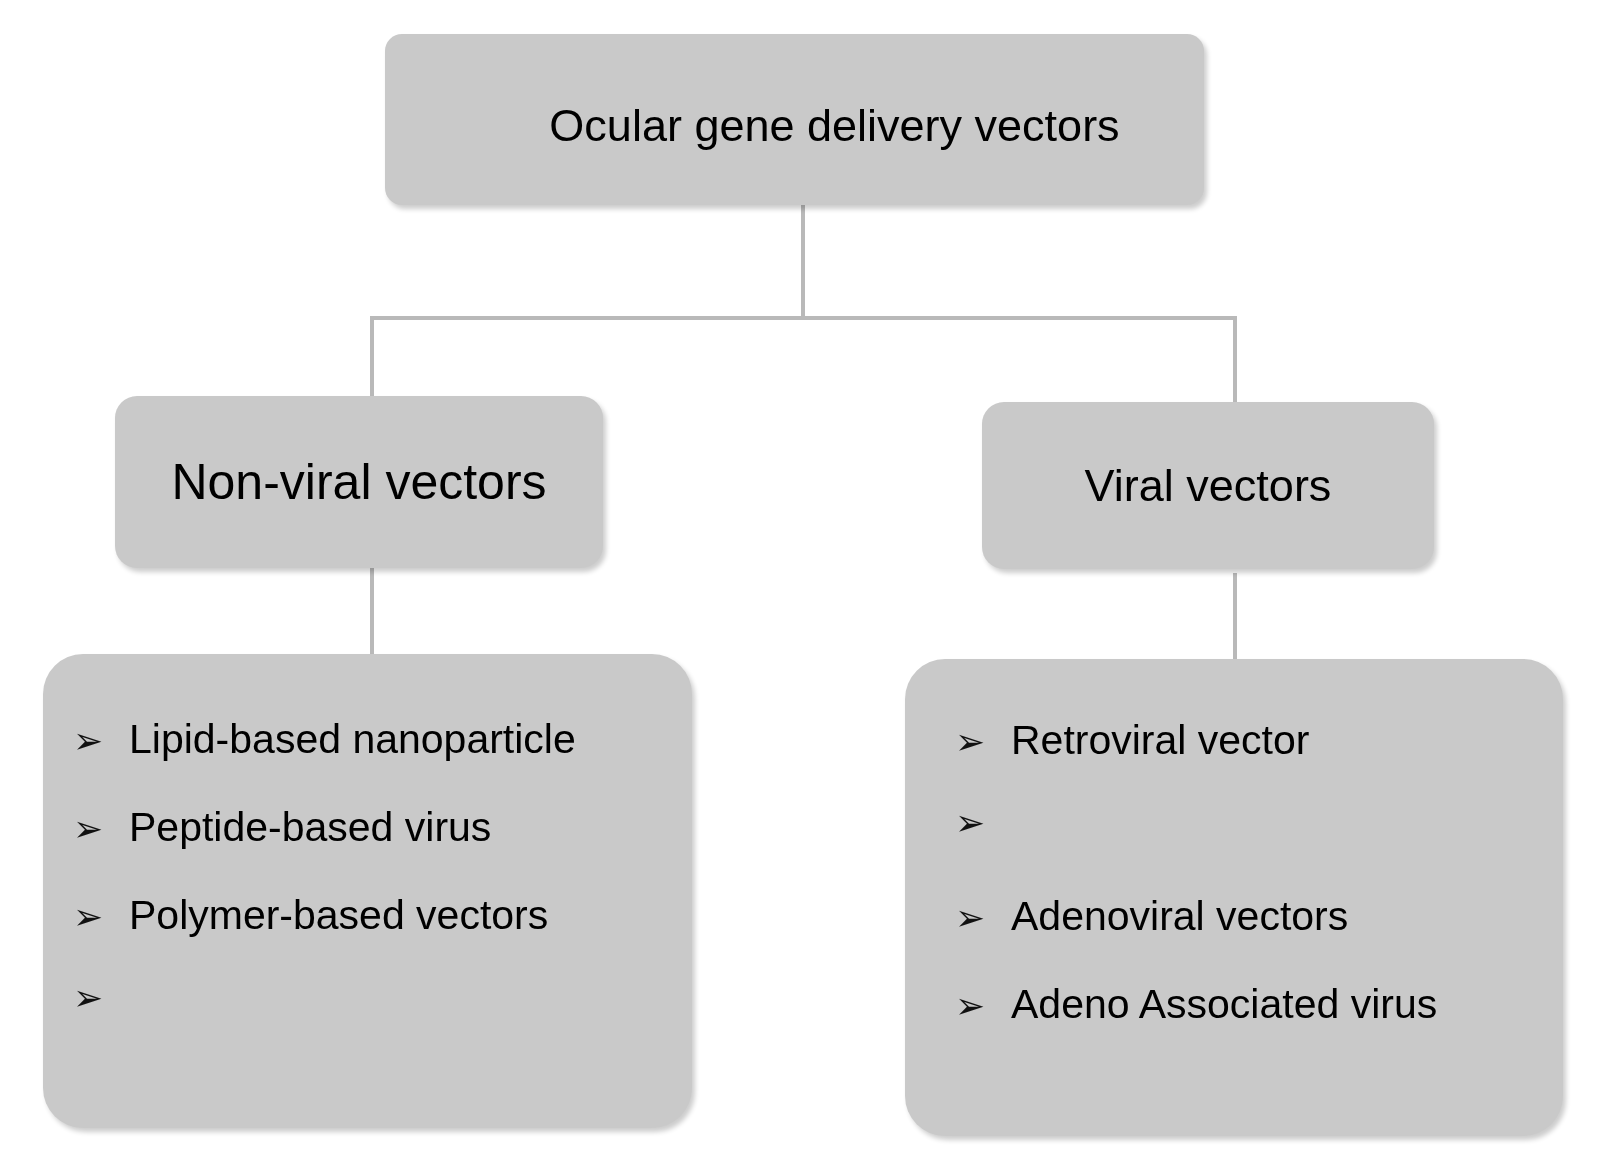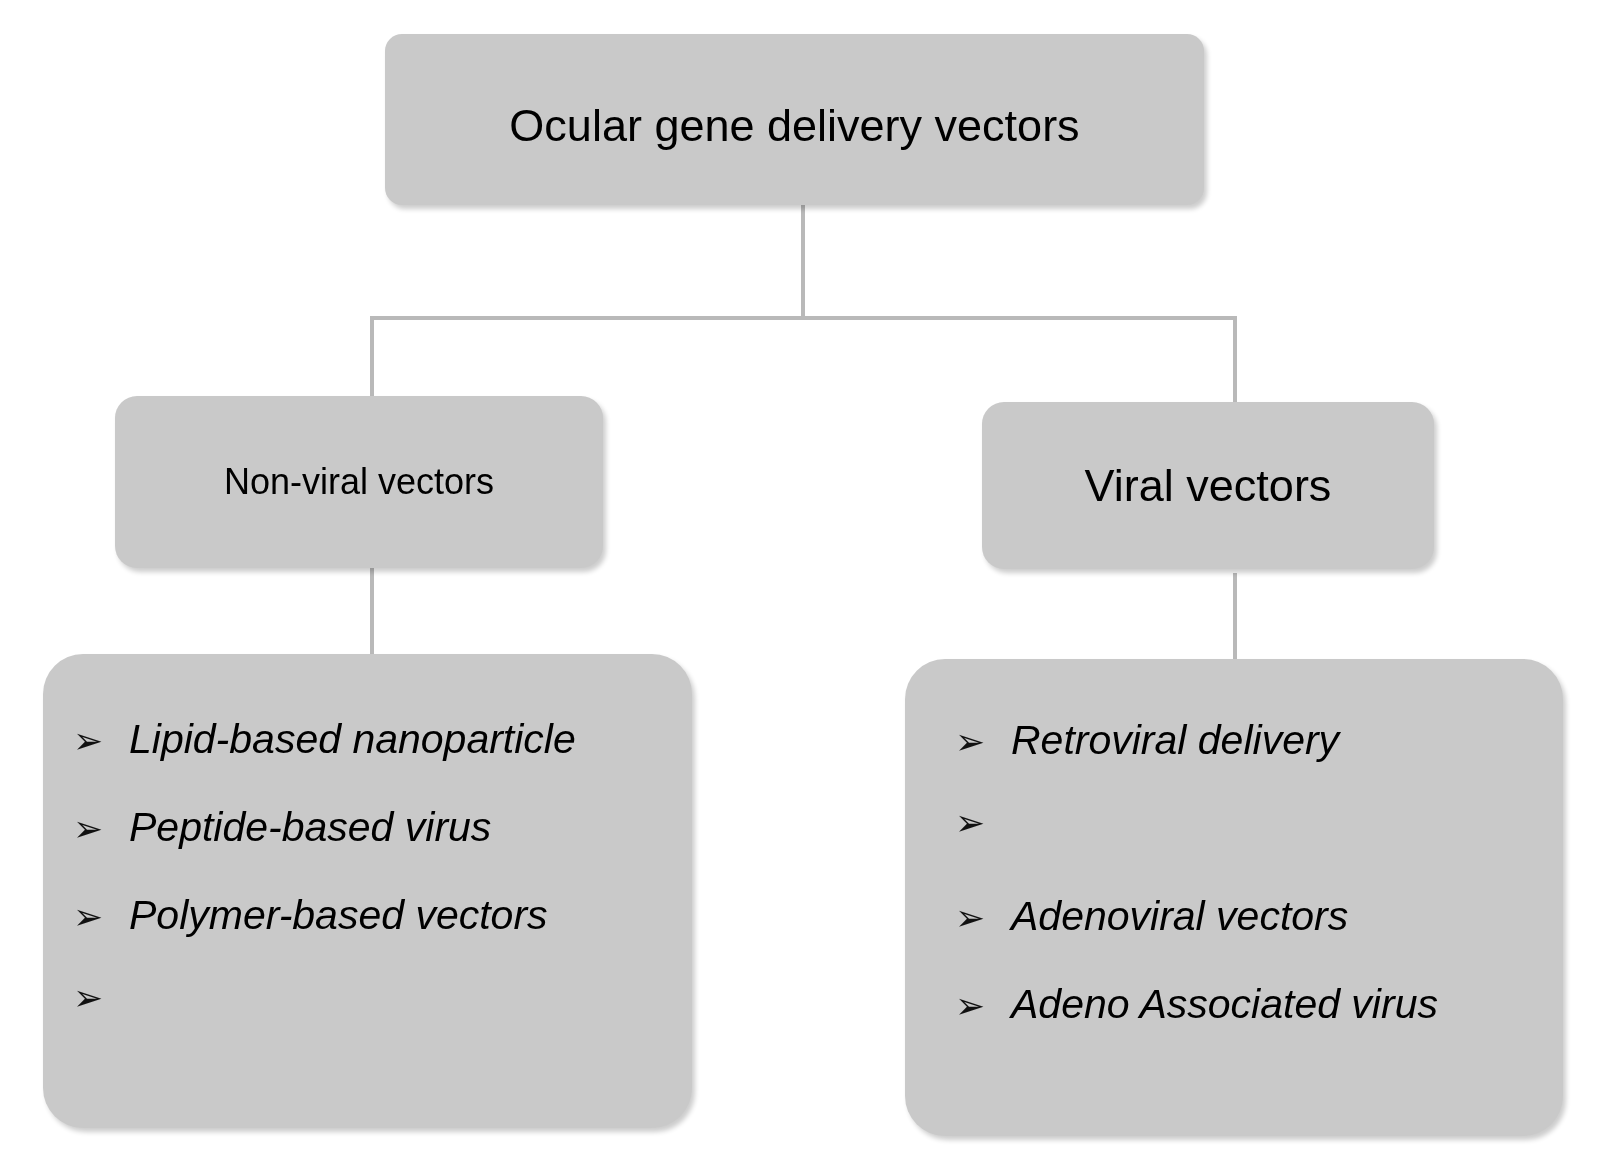--- a/index.html
+++ b/index.html
@@ -46,32 +46,33 @@
     left: 385px;
     top: 34px;
     width: 819px;
     height: 171px;
     border-radius: 17px;
   }
   #node-root .node-title {
     top: 92px;
     font-size: 45px;
     transform: translateY(-50%);
+    padding-left: 40px;
   }
 
   #node-nonviral {
     left: 115px;
     top: 396px;
     width: 488px;
     height: 172px;
     border-radius: 22px;
   }
   #node-nonviral .node-title {
     top: 86px;
-    font-size: 36px;
+    font-size: 50px;
     transform: translateY(-50%);
   }
 
   #node-viral {
     left: 982px;
     top: 402px;
     width: 452px;
     height: 167px;
     border-radius: 22px;
   }
@@ -118,21 +119,21 @@
     white-space: nowrap;
   }
   .bullet-glyph {
     display: inline-block;
     width: 56px;
     flex: 0 0 56px;
     font-size: 36px;
     line-height: 1;
     color: #111111;
   }
-  .bullet-text { display: inline-block; font-style: italic; }
+  .bullet-text { display: inline-block; }
 </style>
 </head>
 <body>
 
 <div id="canvas">
 
   <div class="connector conn-v" style="left:801px; top:205px; height:115px;"></div>
   <div class="connector conn-h" style="left:370px; top:316px; width:867px;"></div>
   <div class="connector conn-v" style="left:370px; top:316px; height:82px;"></div>
   <div class="connector conn-v" style="left:1233px; top:316px; height:92px;"></div>
@@ -168,21 +169,21 @@
       <li class="bullet-item">
         <span class="bullet-glyph">➢</span>
       </li>
     </ul>
   </div>
 
   <div class="node" id="node-viral-list">
     <ul class="bullet-list">
       <li class="bullet-item">
         <span class="bullet-glyph">➢</span>
-        <span class="bullet-text">Retroviral delivery</span>
+        <span class="bullet-text">Retroviral vector</span>
       </li>
       <li class="bullet-item">
         <span class="bullet-glyph">➢</span>
       </li>
       <li class="bullet-item">
         <span class="bullet-glyph">➢</span>
         <span class="bullet-text">Adenoviral vectors</span>
       </li>
       <li class="bullet-item">
         <span class="bullet-glyph">➢</span>

